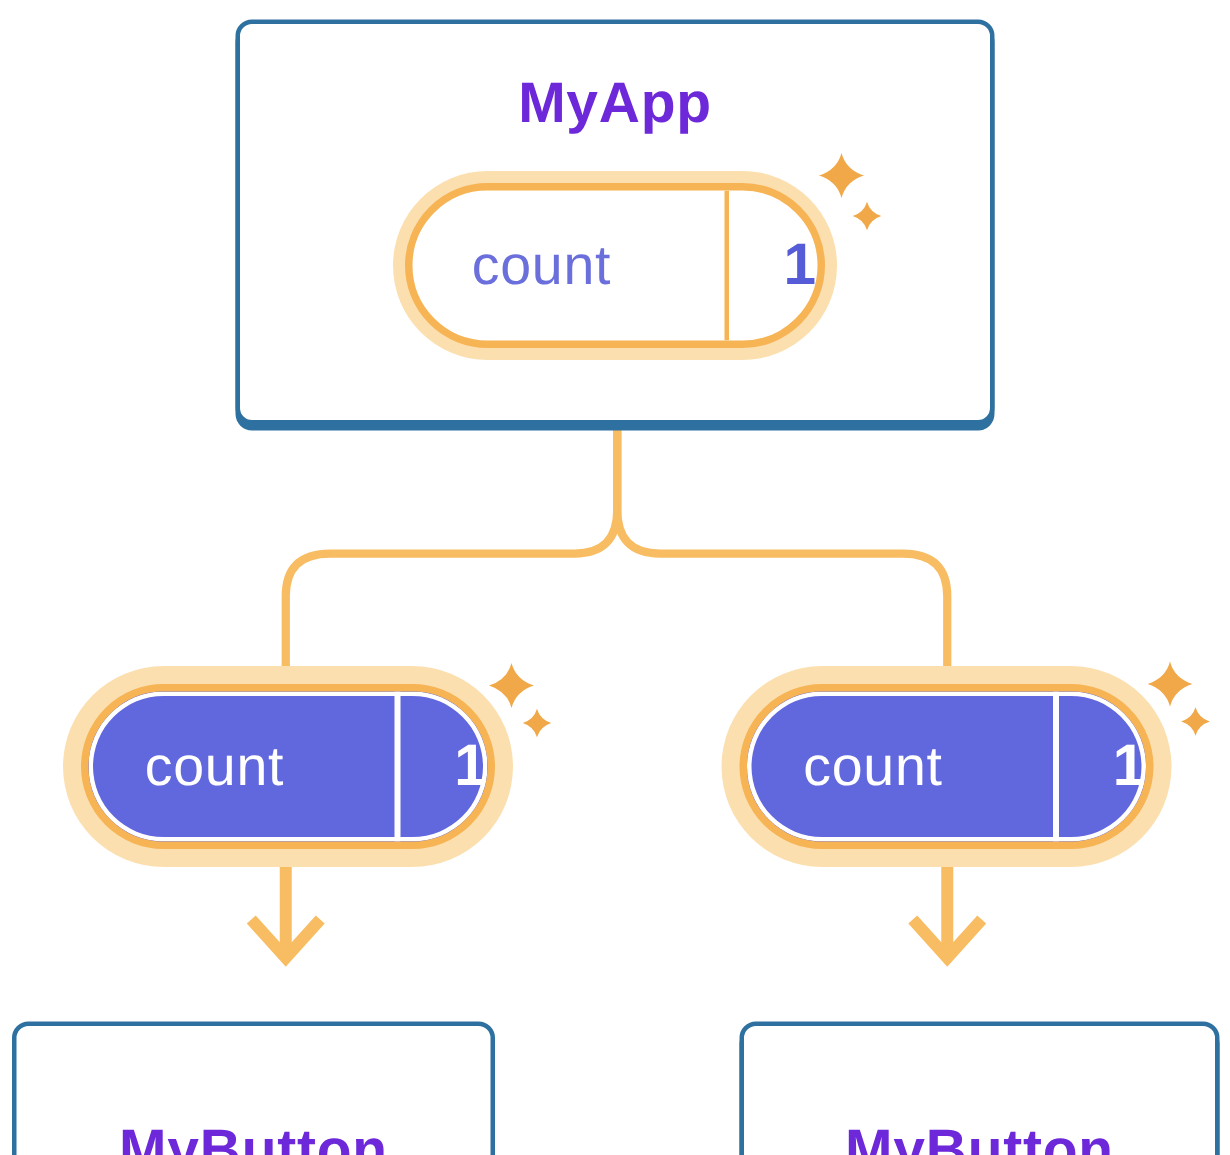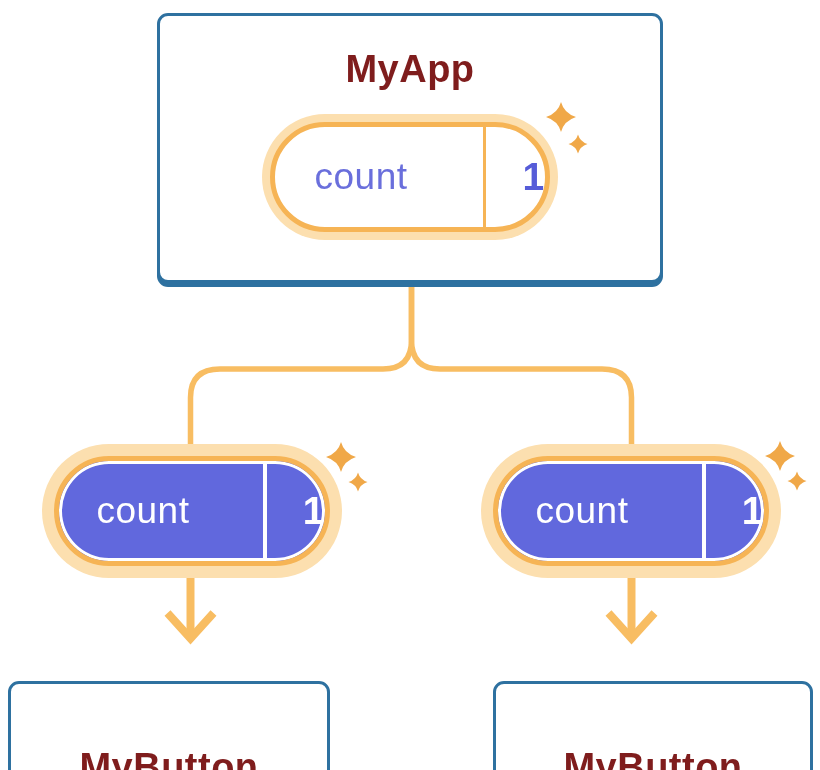--- a/index.html
+++ b/index.html
@@ -29,21 +29,21 @@
     box-shadow: 0 4px 0 0 #2E71A0;
     box-sizing: border-box;
     z-index: 2;
   }
   .card-root  { left: 157px; top: 13px;  width: 506px; height: 270px; }
   .card-child { display: flex; align-items: flex-end; justify-content: center; margin-top: 33px; }
   .card-child-left  { left: 8px;   top: 648px; width: 322px; height: 111px; }
   .card-child-right { left: 493px; top: 648px; width: 320px; height: 111px; }
 
   .card-title {
-    color: #7f1d1d;
+    color: #6d28d9;
     font-size: 38px;
     font-weight: 600;
     letter-spacing: 0.5px;
     text-align: center;
     white-space: nowrap;
   }
   .card-root .card-title {
     position: absolute;
     left: 0; right: 0;
     top: 32px;

